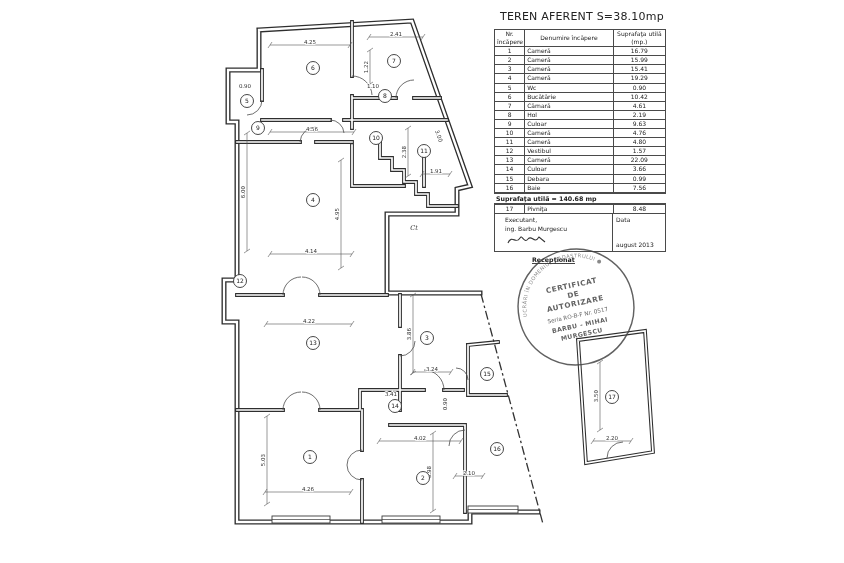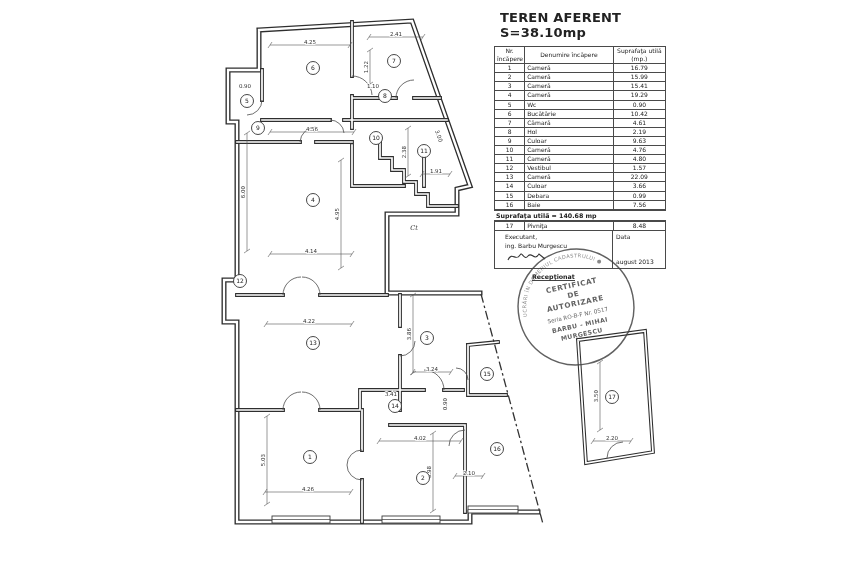--- a/index.html
+++ b/index.html
@@ -16,21 +16,21 @@
   .win{fill:#fff;stroke:#3a3a3a;stroke-width:.9;}
   .winl{stroke:#3a3a3a;stroke-width:.7;}
   .dimline{stroke:#555;stroke-width:.6;}
   text.dim{font:5.5px "DejaVu Sans",sans-serif;fill:#333;text-anchor:middle;
            paint-order:stroke;stroke:#fff;stroke-width:1.6px;}
   text.misc{font:italic 6.5px "DejaVu Serif",serif;fill:#333;text-anchor:middle;}
   circle.roomc{fill:#fff;stroke:#333;stroke-width:.9;}
   text.roomnum{font:6px "DejaVu Sans",sans-serif;fill:#222;text-anchor:middle;}
   
   #panel{position:absolute;left:494px;top:10px;width:174px;font-size:6px;color:#222;}
-  .doc-title{font-weight:bold;font-size:13px;letter-spacing:.2px;margin:0 0 6px 6px;}
+  .doc-title{font-weight:normal;font-size:11px;letter-spacing:.2px;margin:0 0 6px 6px;}
   table.rooms{border-collapse:collapse;width:172px;table-layout:fixed;}
   table.rooms th,table.rooms td{border:1px solid #4a4a4a;padding:0 2px;line-height:1.35;
       font-size:6px;font-weight:normal;overflow:hidden;}
   table.rooms th{text-align:center;font-size:6px;}
   col.c-nr{width:30px;}col.c-den{width:88px;}col.c-sup{width:52px;}
   td.nr{text-align:center;}
   td.sup{text-align:center;}
   .total-line{font-weight:bold;font-size:6.3px;border-top:1px solid #4a4a4a;
       border-bottom:1px solid #4a4a4a;padding:1px 0 1px 2px;width:172px;box-sizing:border-box;}
   .exec-row{display:flex;width:172px;border:1px solid #4a4a4a;border-top:none;box-sizing:border-box;}

